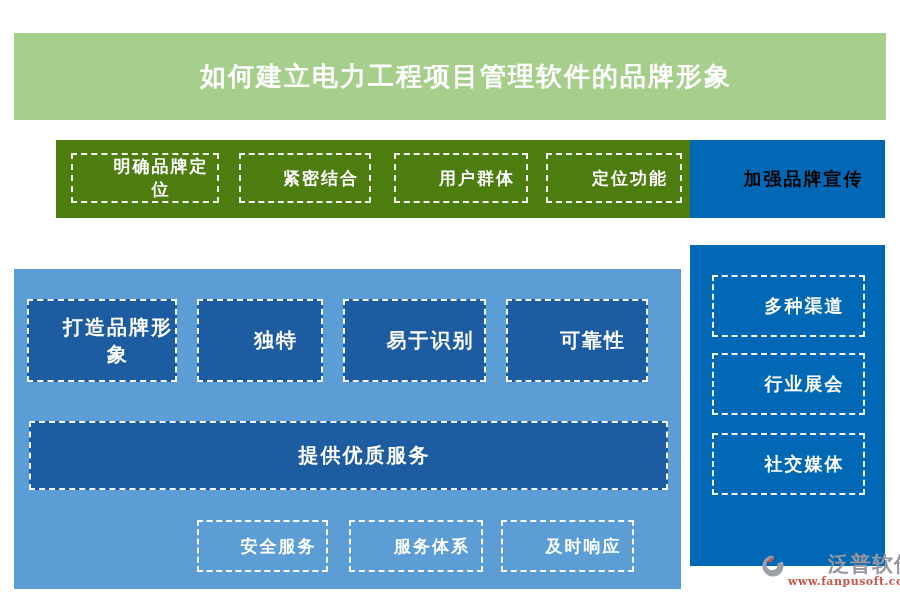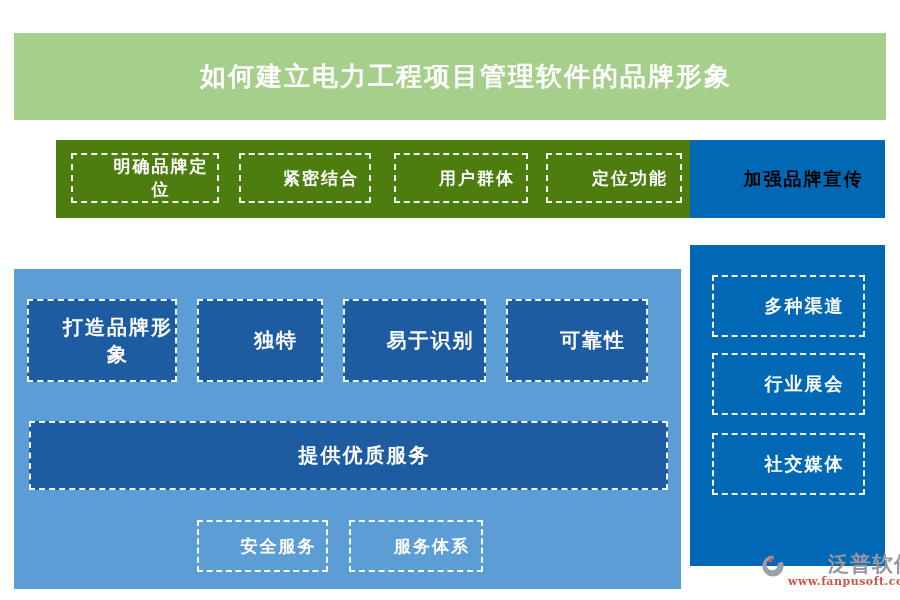--- a/index.html
+++ b/index.html
@@ -125,20 +125,23 @@
   <div class="abs dash solid center svc-banner">
     <span>提供优质服务</span>
   </div>
 
   <div class="abs dash hollow center sv b2">
     <span>安全服务</span>
   </div>
   <div class="abs dash hollow center sv b3">
     <span>服务体系</span>
   </div>
+  <div class="abs dash hollow center sv b4">
+    <span>及时响应</span>
+  </div>
 </div>
 
 <div class="abs panel-right">
   <div class="abs dash hollow center ch c1">
     <span>多种渠道</span>
   </div>
   <div class="abs dash hollow center ch c2">
     <span>行业展会</span>
   </div>
   <div class="abs dash hollow center ch c3">

